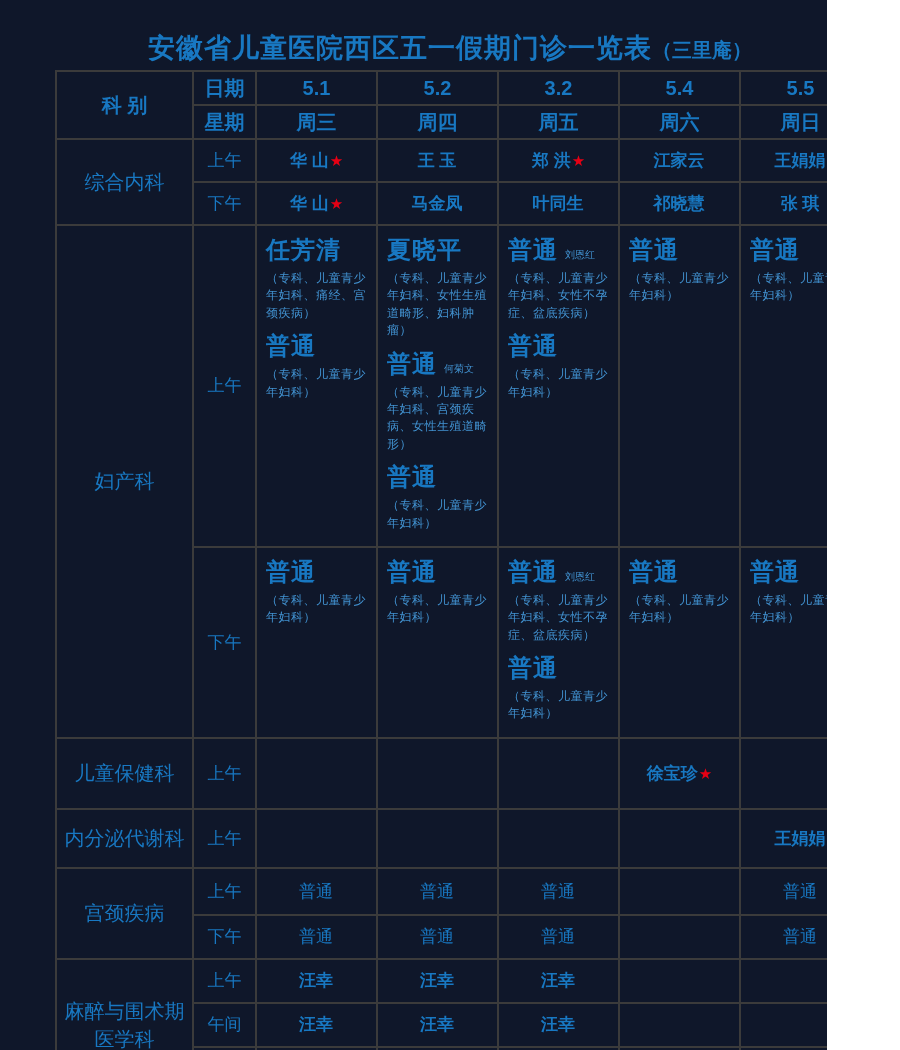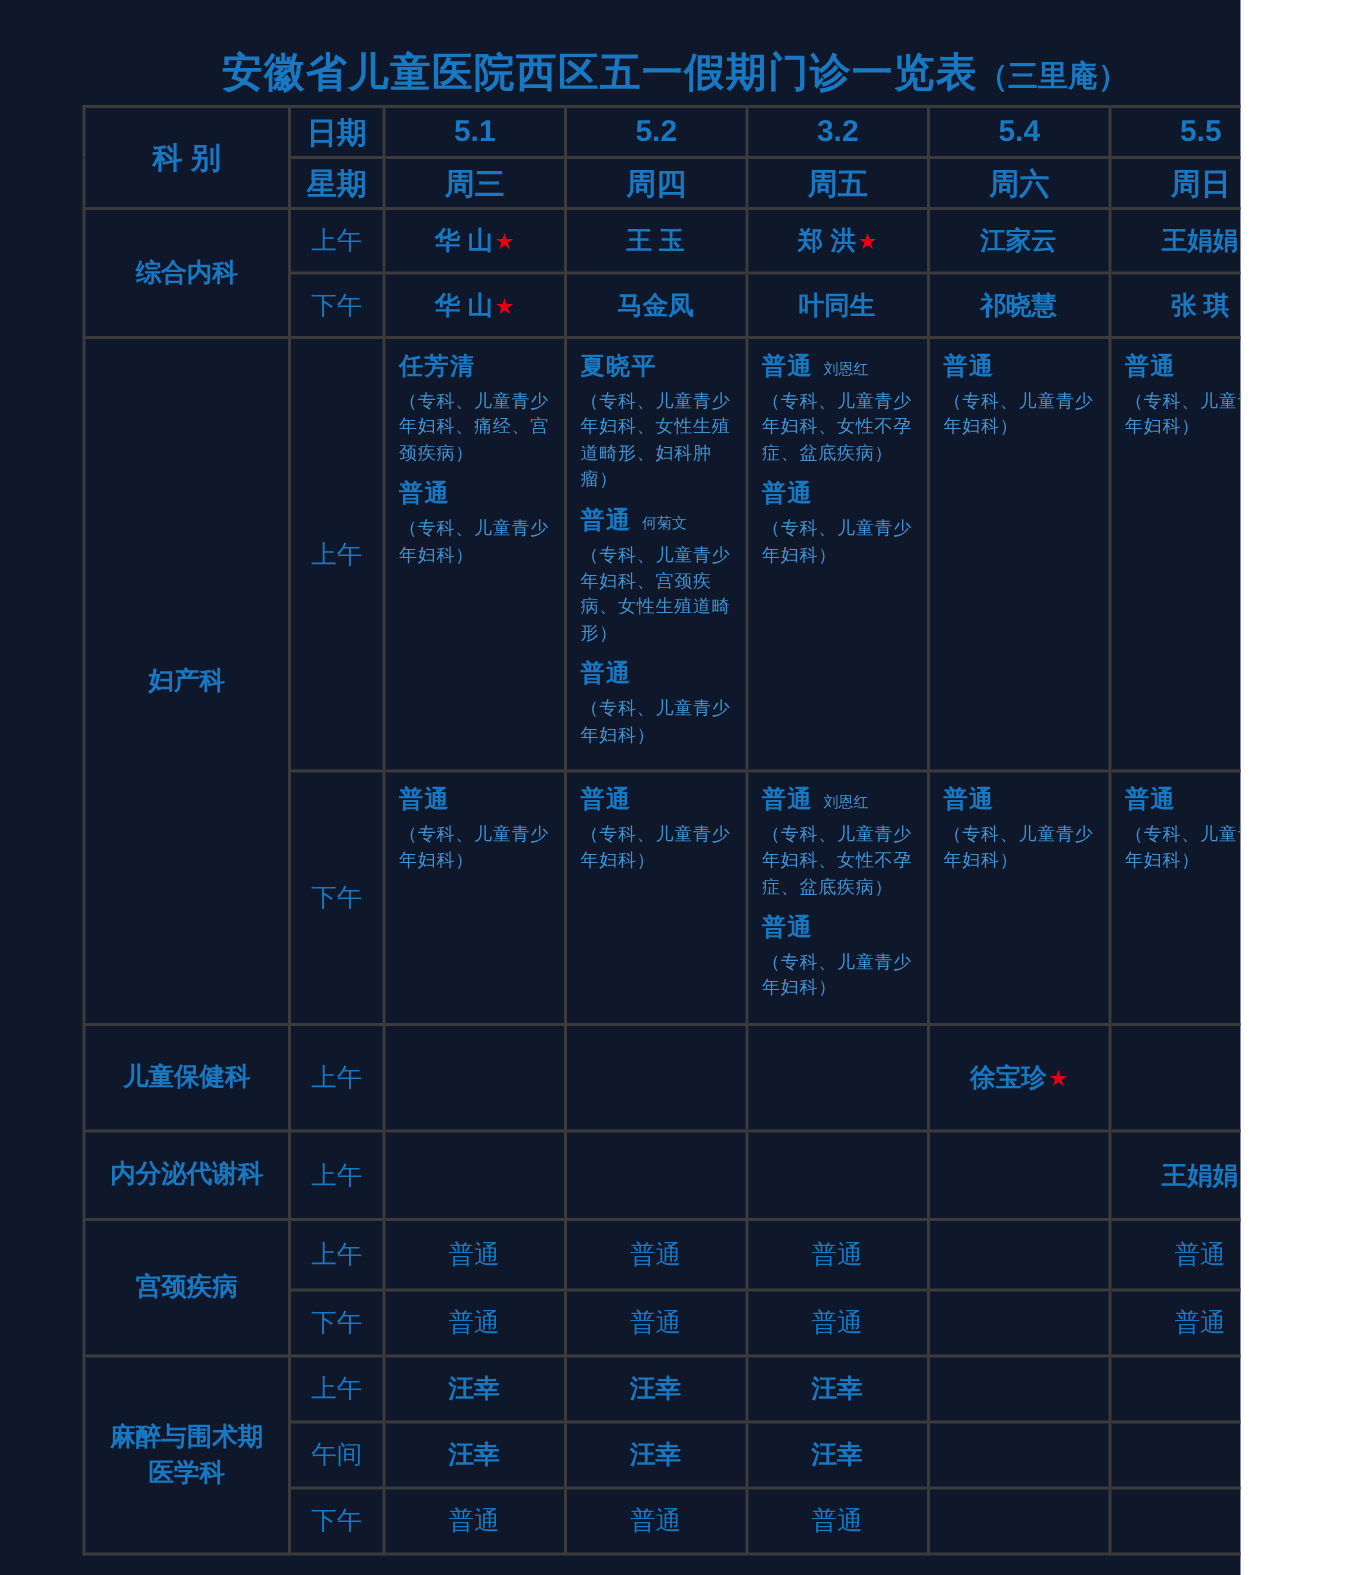--- a/index.html
+++ b/index.html
@@ -7,30 +7,30 @@
   .page { position:relative; width:827px; height:1050px; background:#0f172a; overflow:hidden; }
   .title { position:absolute; top:30px; left:0; width:900px; text-align:center;
            color:#1878c2; font-weight:bold; white-space:nowrap; }
   .title .t-main { font-size:27px; letter-spacing:1px; }
   .title .t-suffix { font-size:20px; }
   table.sched { position:absolute; left:55px; top:70px; width:805px;
                 border-collapse:collapse; table-layout:fixed; }
   td { border:2px solid #3b3b3b; color:#1878c2; vertical-align:middle;
        text-align:center; overflow:hidden; }
   td.th { font-weight:bold; font-size:20px; }
-  td.dept { font-weight:bold; font-size:17px; white-space:pre-line; line-height:1.4; }
+  td.dept { font-weight:normal; font-size:20px; white-space:pre-line; line-height:1.4; }
   td.time { font-weight:normal; font-size:17px; }
   td.cell { font-size:17px; }
   td.cell .nm { font-weight:bold;margin-top:12px; }
   tr.plainrow td.cell .nm { font-weight:normal; }
   .star { color:#e60014; font-size:15px; font-weight:normal; margin-left:1px; }
   td.obcell { vertical-align:top; text-align:left; padding:8px 7px 6px 9px; }
   .entry { margin-bottom:8px; }
   .ehead { display:flex; align-items:baseline; gap:7px; }
-  .big { font-size:16px; font-weight:bold; color:#1878c2; letter-spacing:1px; }
+  .big { font-size:24px; font-weight:bold; color:#1878c2; letter-spacing:1px; }
   .sub { font-size:10px; color:#4293d2; }
   .note { margin-top:4px; font-size:12px; line-height:1.45; color:#4293d2;
           letter-spacing:0.5px; }
   
   tr.h34 td { height:34px; } tr.h43 td { height:43px; }
   tr.h272 td { height:272px; } tr.h165 td { height:165px; }
   tr.h71 td { height:71px; } tr.h59 td { height:59px; }
   tr.h47 td { height:47px; } tr.h44 td { height:44px; }
 </style>
 </head>

